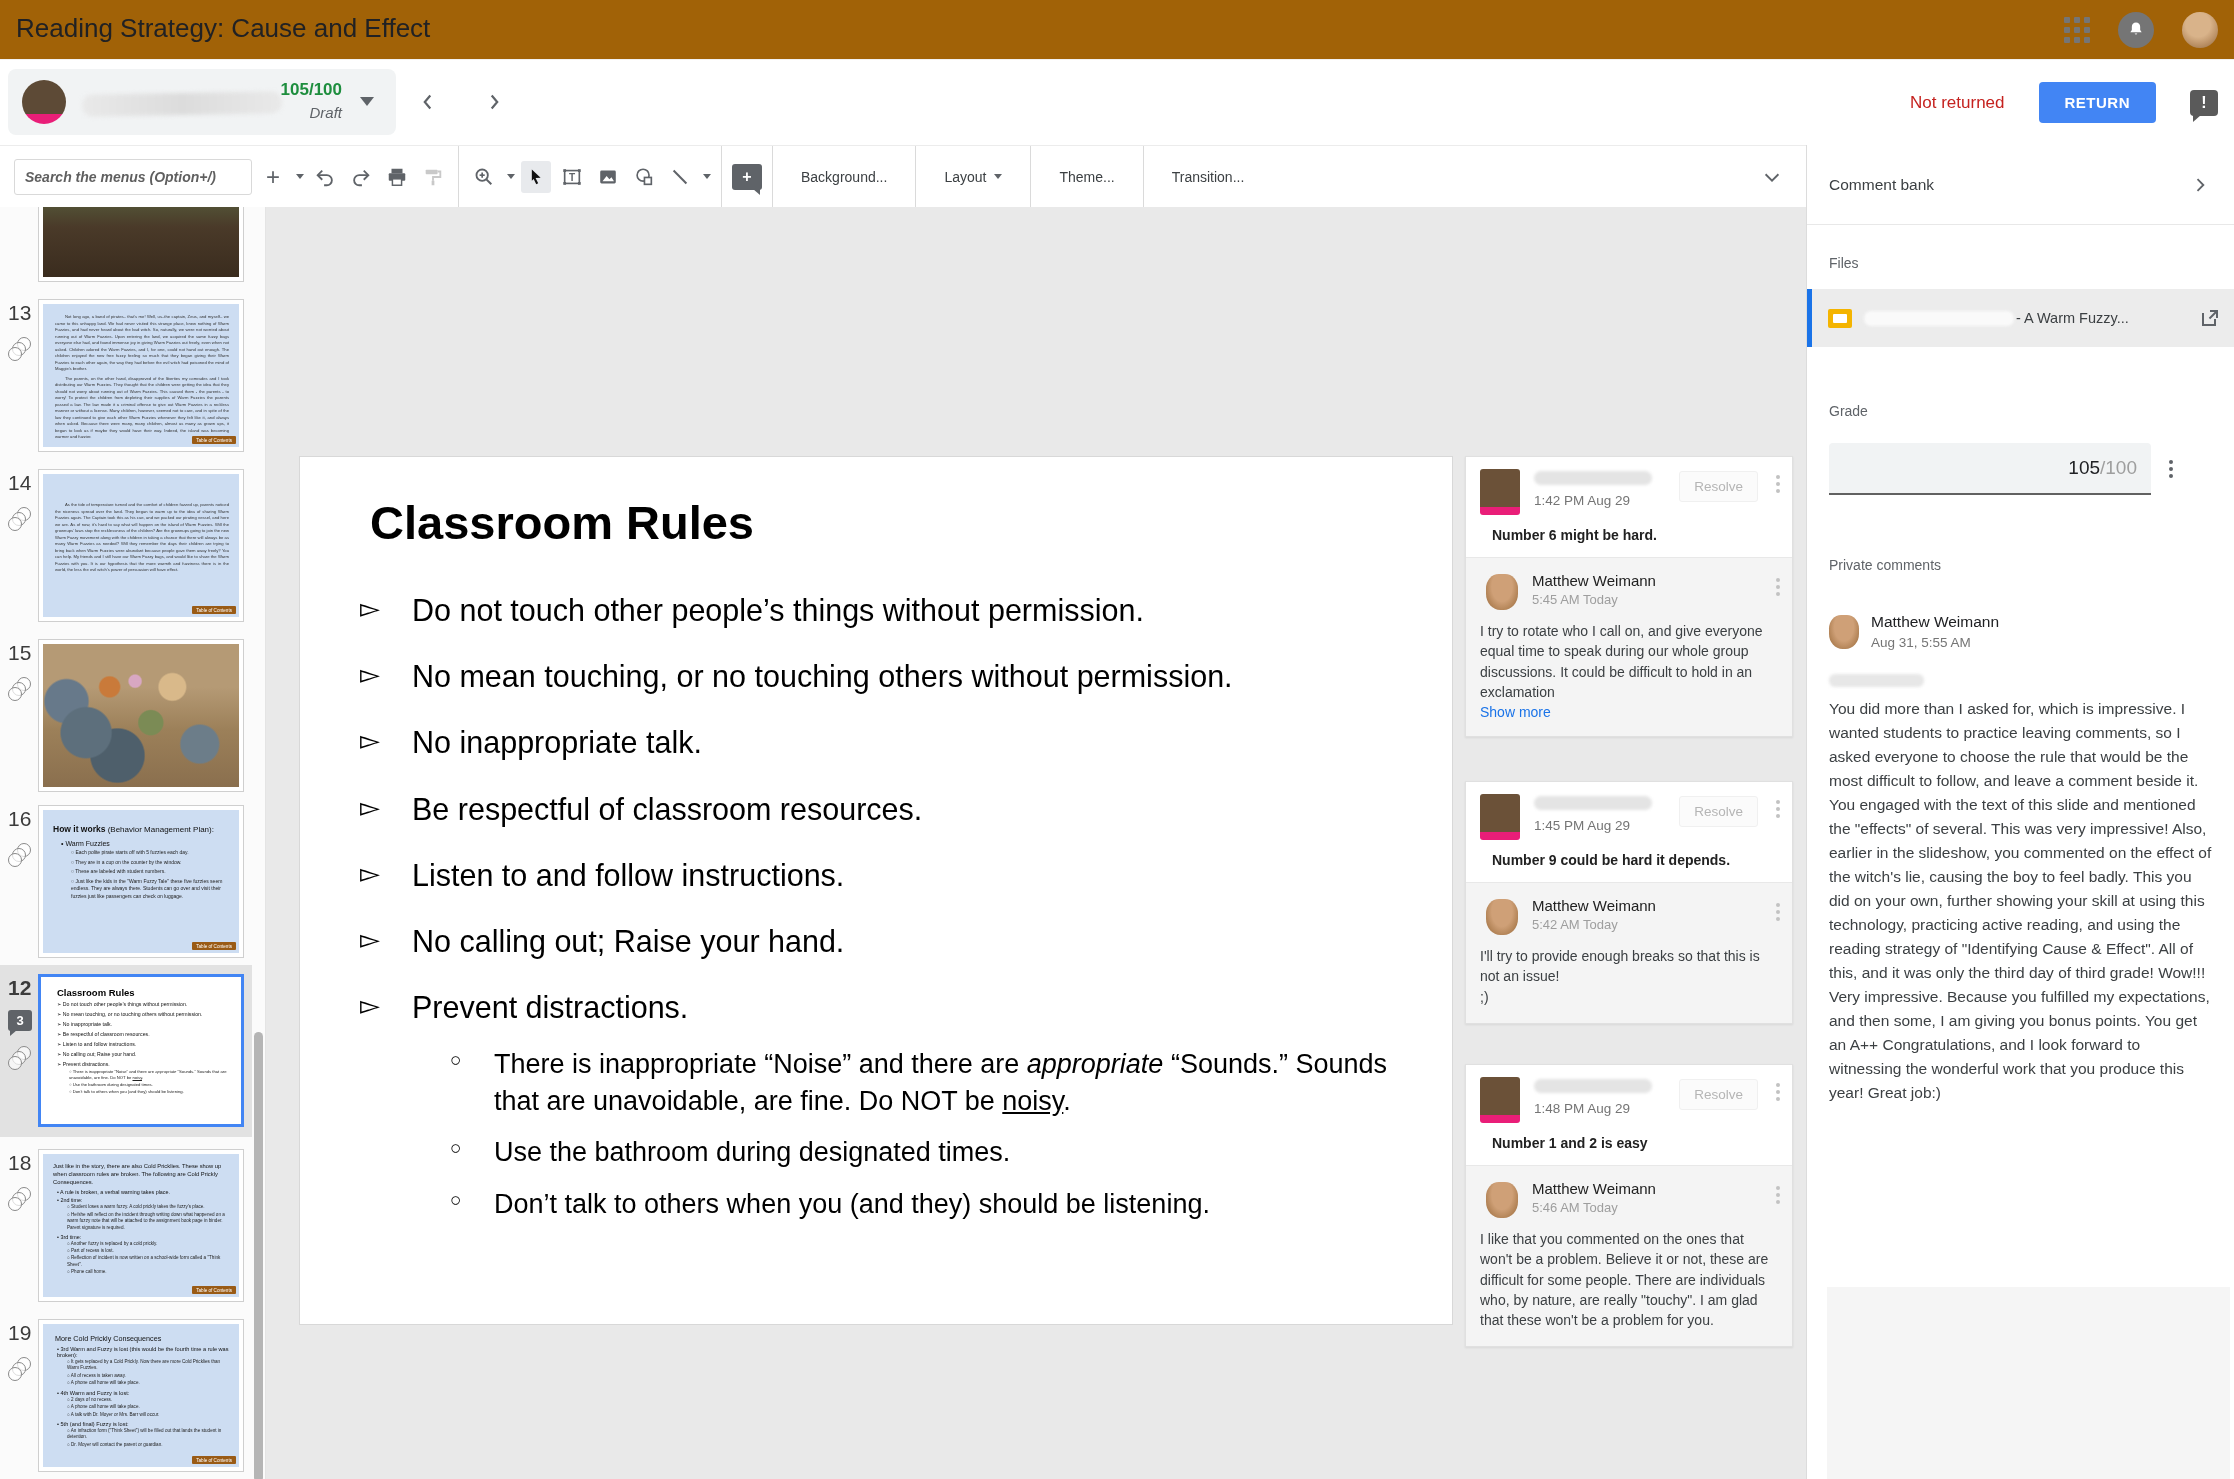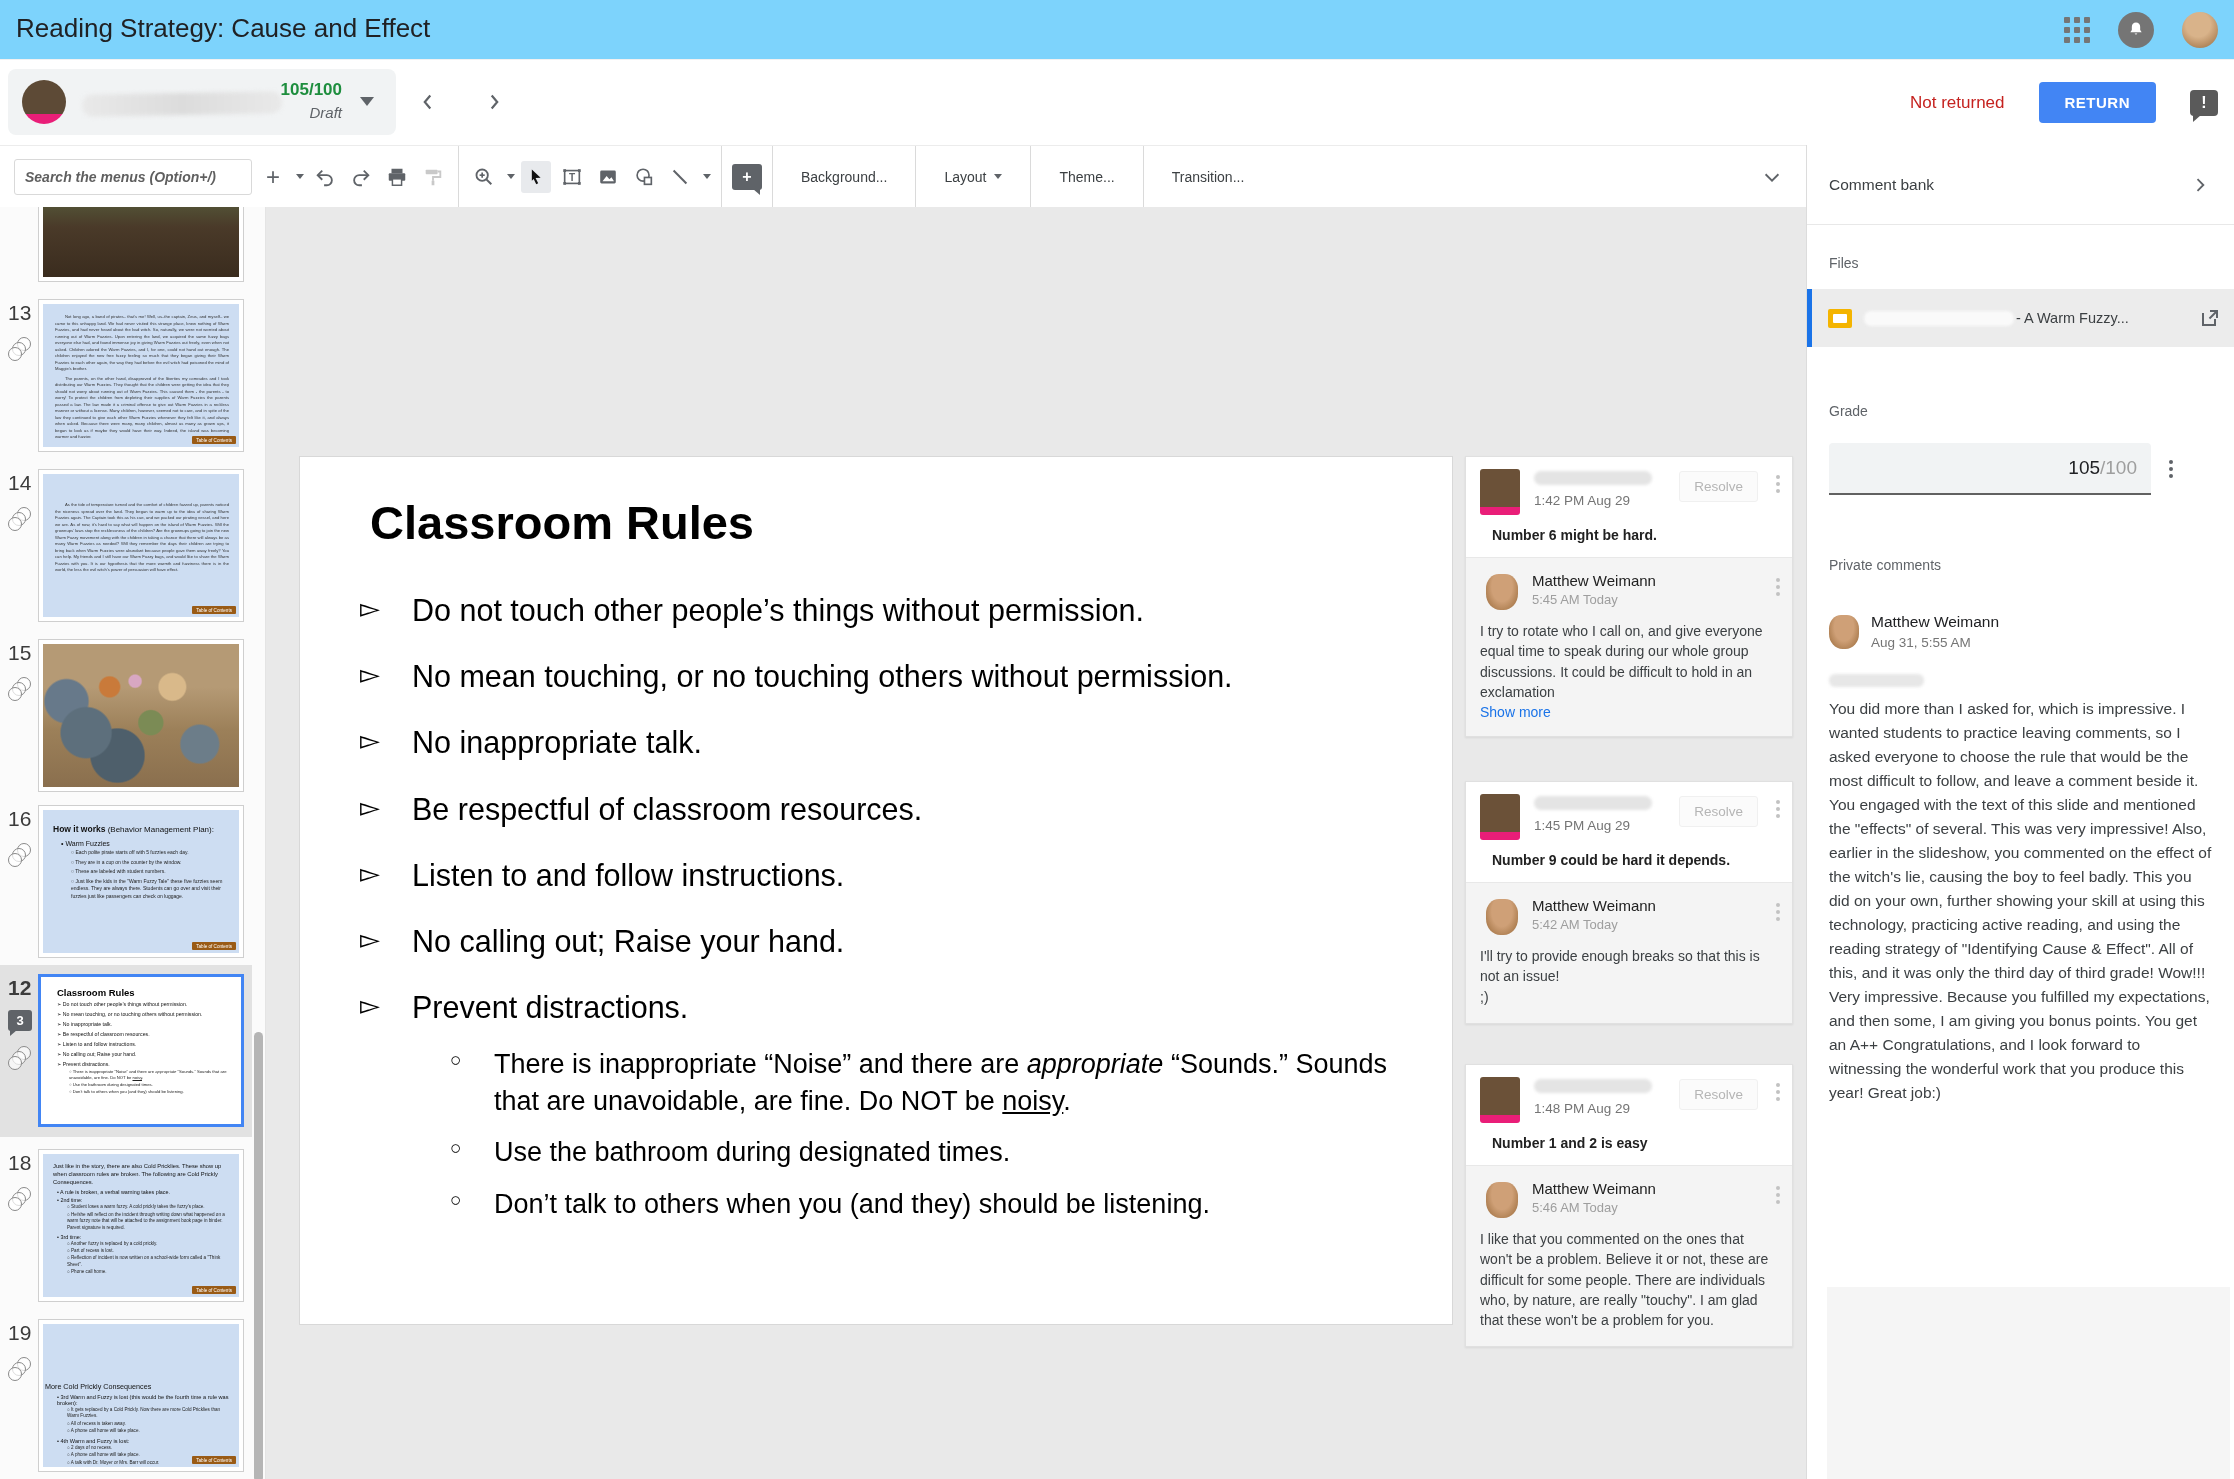--- a/index.html
+++ b/index.html
@@ -1,20 +1,20 @@
 <!DOCTYPE html>
 <html><head>
 <meta charset="utf-8">
 <style>
   * { margin:0; padding:0; box-sizing:border-box; }
   html,body { width:2234px; height:1479px; overflow:hidden; background:#fff;
     font-family:"Liberation Sans", sans-serif; color:#202124; }
 
   
-  .app-header { position:absolute; left:0; top:0; width:2234px; height:60px; background:#7dd3fc;
+  .app-header { position:absolute; left:0; top:0; width:2234px; height:60px; background:#a16207;
     border-bottom:1px solid #f1f1f1; }
   .app-title { position:absolute; left:16px; top:13px; font-size:26px; color:#202124; }
   .hdr-right { position:absolute; right:16px; top:0; height:60px; display:flex; align-items:center; gap:28px; }
   .apps-grid { width:26px; height:26px; display:grid; grid-template-columns:repeat(3,6px); grid-template-rows:repeat(3,6px); gap:4px; cursor:pointer; }
   .apps-grid span { background:#757575; border-radius:1px; }
   .bell-wrap { width:36px; height:36px; border-radius:50%; background:#757575; display:flex; align-items:center; justify-content:center; cursor:pointer; }
   .avatar-photo { width:36px; height:36px; border-radius:50%;
     background:radial-gradient(circle at 45% 35%, #d9b38a 0 40%, #b78d62 70%, #8a6a49 100%); cursor:pointer; }
 
   
@@ -106,21 +106,21 @@
   .m16-title { font-size:8px; padding:14px 8px 0 10px; color:#111; }
   .m16-title b { font-size:8.5px; }
   .m16-b { font-size:7px; padding:6px 8px 0 18px; color:#111; }
   .m16-s { font-size:5px; line-height:1.5; padding:2px 8px 0 28px; color:#222; }
   .m17-title { font-size:9.5px; font-weight:bold; padding:8px 0 0 14px; color:#000; }
   .m17-b { font-size:5.2px; line-height:1.45; padding:2.5px 6px 0 14px; color:#111; }
   .m17-s { font-size:4.2px; line-height:1.4; padding:1px 6px 0 26px; color:#222; }
   .m18-intro { font-size:5.8px; line-height:1.4; padding:8px 8px 0 10px; color:#111; }
   .m18-b { font-size:5.4px; padding:2.5px 8px 0 14px; color:#111; }
   .m18-s { font-size:4.6px; line-height:1.4; padding:1px 8px 0 24px; color:#222; }
-  .m19-title { font-size:7.2px; padding:10px 8px 0 2px; color:#111;margin-top:48px; }
+  .m19-title { font-size:7.2px; padding:10px 8px 0 12px; color:#111; }
   .m19-b { font-size:5.6px; padding:3px 8px 0 14px; color:#111; }
   .m19-s { font-size:4.6px; line-height:1.4; padding:1px 8px 0 24px; color:#222; }
   .film-scroll { position:absolute; right:2px; top:825px; width:9px; height:450px; background:#b5b5b5; border-radius:5px; cursor:pointer; }
 
   
   .canvas { flex:1; background:#e9e9e9; position:relative; }
   .slide { position:absolute; left:33px; top:249px; width:1154px; height:869px; background:#fff;
     border:1px solid #d8d8d8; }
   .slide-title { margin:38px 0 0 70px; font-size:47px; font-weight:bold; color:#000; cursor:text; }
   .rules { margin-top:40px; cursor:text; }

